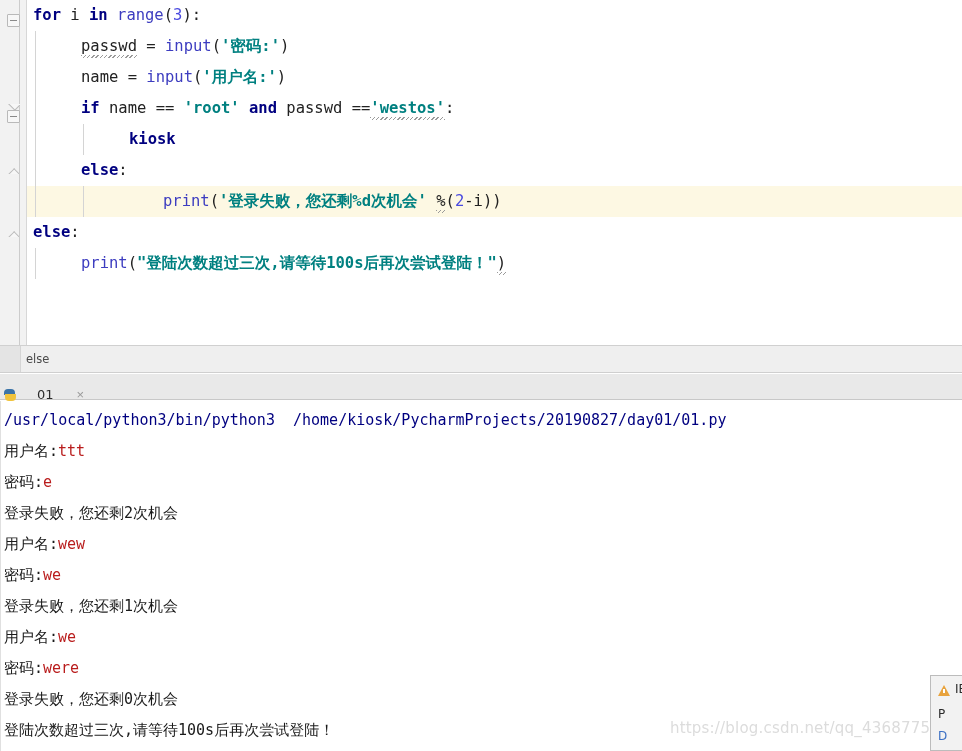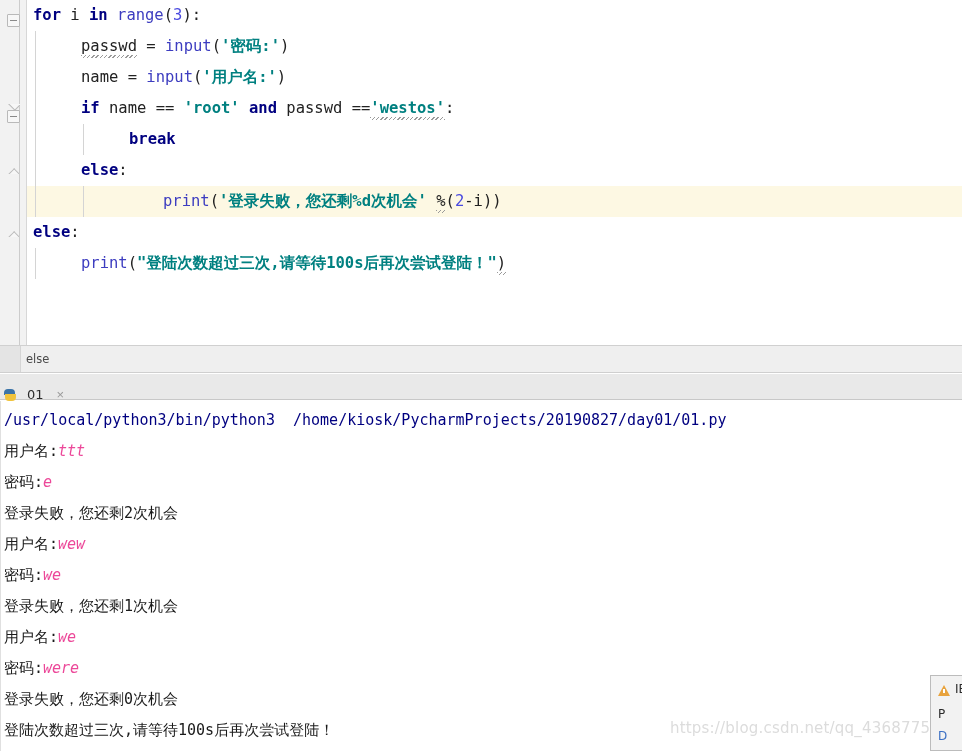--- a/index.html
+++ b/index.html
@@ -168,21 +168,21 @@
     background: #e9e9e9;
     border-bottom: 1px solid #c8c8c8;
     display: flex;
     align-items: center;
   }
   .tab-item {
     display: flex;
     align-items: center;
     height: 26px;
     padding: 16px 6px 0 4px;
-    gap: 11px;
+    gap: 21px;
   }
   .py-icon {
     position: relative;
     width: 12px; height: 12px;
     flex: none;
   }
   .py-icon .top {
     position: absolute;
     left: 0; top: 0;
     width: 11px; height: 6px;
@@ -227,21 +227,21 @@
     position: absolute;
     left: 4px; top: 4px;
     right: 0;
     font-family: "DejaVu Sans Mono", "Liberation Mono", monospace;
     font-size: 15px;
     line-height: 31px;
     white-space: pre;
   }
   .c-cmd   { color: #000080; }
   .c-out   { color: #1a1a1a; }
-  .c-in    { color: #ec4899; font-style: italic; }
+  .c-in    { color: #b91c1c; }
 
   
   .watermark {
     position: absolute;
     left: 670px; top: 719px;
     font-size: 15px;
     color: #dcdcdc;
     font-family: "DejaVu Sans", "Liberation Sans", sans-serif;
     letter-spacing: 0.2px;
     white-space: nowrap;
@@ -319,21 +319,21 @@
           <div class="fold-marker start" style="top: 110px;"></div>
           <div class="fold-tail up" style="top: 168px;"></div>
           <div class="fold-tail up" style="top: 231px;"></div>
         </div>
     </div>
     <div class="code-area" id="code-area">
         <div class="code-line"><span style="display: inline-block; width: 0px;"></span><span class="kw">for</span><span class="pl"> </span><span class="pl">i</span><span class="pl"> </span><span class="kw">in</span><span class="pl"> </span><span class="bi">range</span><span class="op">(</span><span class="num">3</span><span class="op">):</span></div>
         <div class="code-line"><span class="indent-guide" style="left: 8px;"></span><span style="display: inline-block; width: 48px;"></span><span class="pl wavy-under">passwd</span><span class="op"> = </span><span class="bi">input</span><span class="op">(</span><span class="str">'密码:'</span><span class="op">)</span></div>
         <div class="code-line"><span class="indent-guide" style="left: 8px;"></span><span style="display: inline-block; width: 48px;"></span><span class="pl">name</span><span class="op"> = </span><span class="bi">input</span><span class="op">(</span><span class="str">'用户名:'</span><span class="op">)</span></div>
         <div class="code-line"><span class="indent-guide" style="left: 8px;"></span><span style="display: inline-block; width: 48px;"></span><span class="kw">if</span><span class="pl"> </span><span class="pl">name</span><span class="op"> == </span><span class="str">'root'</span><span class="pl"> </span><span class="kw">and</span><span class="pl"> </span><span class="pl">passwd</span><span class="op"> ==</span><span class="str wavy-under">'westos'</span><span class="op">:</span></div>
-        <div class="code-line"><span class="indent-guide" style="left: 8px;"></span><span class="indent-guide" style="left: 56px;"></span><span style="display: inline-block; width: 96px;"></span><span class="kw">break</span></div>
+        <div class="code-line"><span class="indent-guide" style="left: 8px;"></span><span class="indent-guide" style="left: 56px;"></span><span style="display: inline-block; width: 96px;"></span><span class="kw">kiosk</span></div>
         <div class="code-line"><span class="indent-guide" style="left: 8px;"></span><span style="display: inline-block; width: 48px;"></span><span class="kw">else</span><span class="op">:</span></div>
         <div class="code-line highlight"><span class="indent-guide" style="left: 8px;"></span><span class="indent-guide" style="left: 56px;"></span><span style="display: inline-block; width: 96px;"></span><span class="bi">print</span><span class="op">(</span><span class="str">'登录失败，您还剩%d次机会'</span><span class="pl"> </span><span class="op wavy-under">%</span><span class="op">(</span><span class="num">2</span><span class="op">-</span><span class="pl">i</span><span class="op">))</span></div>
         <div class="code-line"><span style="display: inline-block; width: 0px;"></span><span class="kw">else</span><span class="op">:</span></div>
         <div class="code-line"><span class="indent-guide" style="left: 8px;"></span><span style="display: inline-block; width: 48px;"></span><span class="bi">print</span><span class="op">(</span><span class="str">"登陆次数超过三次,请等待100s后再次尝试登陆！"</span><span class="op wavy-under">)</span></div>
       </div>
   </div>
 
   <div class="breadcrumb-bar">
     <div class="breadcrumb-gutter"></div>
     <div class="breadcrumb-text">else</div>

